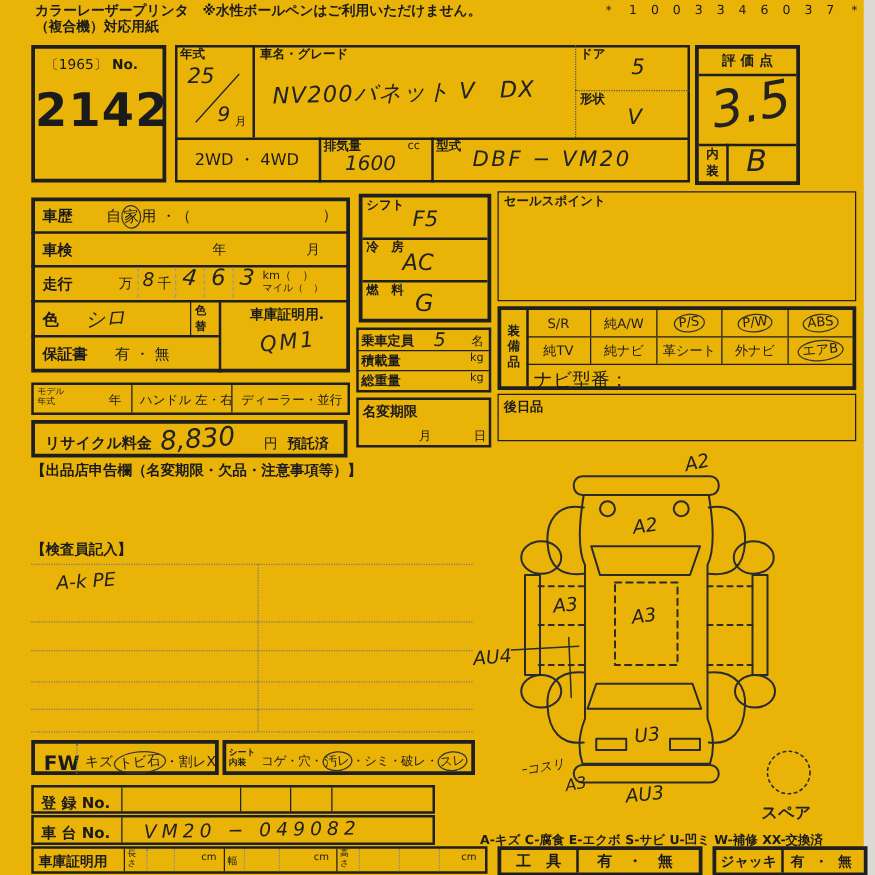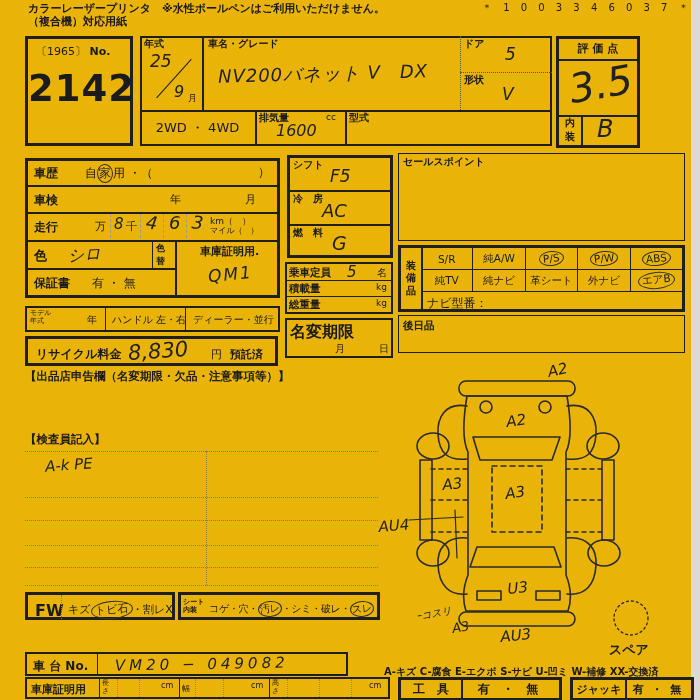--- a/index.html
+++ b/index.html
@@ -66,20 +66,21 @@
   <div class="hw abs" style="left:502px;top:84px;font-size:17px;">V</div>
 
   <div class="abs" style="left:140px;top:110px;width:412px;border-top:2px solid #1f1f1f;"></div>
   <div class="abs" style="left:140px;top:110px;width:115px;height:36px;display:flex;align-items:center;justify-content:center;font-size:13px;">2WD ・ 4WD</div>
   <div class="abs" style="left:255px;top:110px;width:0;height:36px;border-left:2px solid #1f1f1f;"></div>
   <div class="lbl b abs" style="left:259px;top:113px;">排気量</div>
   <div class="abs" style="left:326px;top:112px;font-size:9px;">cc</div>
   <div class="hw abs" style="left:276px;top:121px;font-size:16px;">1600</div>
   <div class="abs" style="left:345px;top:110px;width:0;height:36px;border-left:2px solid #1f1f1f;"></div>
   <div class="lbl b abs" style="left:349px;top:113px;">型式</div>
+  <div class="hw abs" style="left:378px;top:118px;font-size:17px;letter-spacing:2px;">DBF − VM20</div>
 
   <div class="box thick" style="left:556px;top:36px;width:84px;height:112px;">
     <div class="abs b" style="left:0;top:2px;width:100%;text-align:center;font-size:11px;border-bottom:2px solid #1f1f1f;padding-bottom:3px;">評 価 点</div>
     <div class="hw abs" style="left:10px;top:22px;font-size:40px;transform:rotate(-10deg);">3.5</div>
     <div class="abs" style="left:0;top:76px;width:100%;border-top:2px solid #1f1f1f;"></div>
     <div class="abs stack" style="left:0;top:76px;width:22px;height:30px;border-right:2px solid #1f1f1f;align-items:center;font-size:10px;font-weight:bold;">
       <span>内</span>
       <span>装</span>
     </div>
     <div class="hw abs" style="left:38px;top:76px;font-size:24px;">B</div>
@@ -168,21 +169,21 @@
     <div class="abs" style="right:4px;top:2px;font-size:10px;">名</div>
     <div class="abs" style="left:0;top:16px;width:100%;border-top:1.5px solid #1f1f1f;"></div>
     <div class="abs b" style="left:2px;top:18px;font-size:10.5px;">積載量</div>
     <div class="abs" style="right:4px;top:18px;font-size:9px;">kg</div>
     <div class="abs" style="left:0;top:32px;width:100%;border-top:1.5px solid #1f1f1f;"></div>
     <div class="abs b" style="left:2px;top:34px;font-size:10.5px;">総重量</div>
     <div class="abs" style="right:4px;top:34px;font-size:9px;">kg</div>
   </div>
 
   <div class="box" style="left:285px;top:318px;width:108px;height:40px;">
-    <div class="abs b" style="left:3px;top:2px;font-size:16px;">名変期限</div>
+    <div class="abs b" style="left:3px;top:2px;font-size:11px;">名変期限</div>
     <div class="abs" style="left:48px;top:22px;font-size:10px;">月</div>
     <div class="abs" style="left:92px;top:22px;font-size:10px;">日</div>
   </div>
 
   <div class="box thin" style="left:398px;top:153px;width:287px;height:88px;">
     <div class="lbl b abs" style="left:4px;top:3px;">セールスポイント</div>
   </div>
 
   <div class="box thick" style="left:398px;top:245px;width:287px;height:67px;">
     <div class="abs stack" style="left:0;top:0;width:20px;height:61px;border-right:2px solid #1f1f1f;align-items:center;font-size:10px;font-weight:bold;line-height:1.25;">
@@ -207,21 +208,21 @@
     <div class="abs" style="left:20px;top:22px;width:261px;height:21px;display:flex;">
       <div class="cell" style="flex:1;border-right:1.5px solid #1f1f1f;display:flex;align-items:center;justify-content:center;font-size:10.5px;">純TV</div>
       <div class="cell" style="flex:1;border-right:1.5px solid #1f1f1f;display:flex;align-items:center;justify-content:center;font-size:10.5px;">純ナビ</div>
       <div class="cell" style="flex:1;border-right:1.5px solid #1f1f1f;display:flex;align-items:center;justify-content:center;font-size:10.5px;">革シート</div>
       <div class="cell" style="flex:1;border-right:1.5px solid #1f1f1f;display:flex;align-items:center;justify-content:center;font-size:10.5px;">外ナビ</div>
       <div class="cell" style="flex:1;display:flex;align-items:center;justify-content:center;font-size:10.5px;">
           <span class="circ">エアB</span>
         </div>
     </div>
     <div class="abs" style="left:20px;top:43px;width:261px;border-top:1.5px solid #1f1f1f;"></div>
-    <div class="abs" style="left:26px;top:47px;font-size:12px;">ナビ型番：</div>
+    <div class="abs" style="left:26px;top:47px;font-size:15px;">ナビ型番：</div>
   </div>
 
   <div class="box thin" style="left:398px;top:315px;width:287px;height:38px;">
     <div class="abs b" style="left:4px;top:3px;font-size:10.5px;">後日品</div>
   </div>
 
   <div class="abs b" style="left:25px;top:432px;font-size:11.5px;">【検査員記入】</div>
   <div class="dotline" style="left:25px;top:451px;width:353px;"></div>
   <div class="dotline" style="left:25px;top:497px;width:353px;"></div>
   <div class="dotline" style="left:25px;top:520px;width:353px;"></div>
@@ -287,20 +288,27 @@
   <div class="box thick" style="left:178px;top:592px;width:202px;height:28px;">
     <div class="abs stack" style="left:2px;top:3px;font-size:7px;line-height:1.2;font-weight:bold;">
       <span>シート</span>
       <span>内装</span>
     </div>
     <div class="abs" style="left:28px;top:6px;font-size:10px;white-space:nowrap;letter-spacing:-0.3px;">
       <span>コゲ・穴・</span><span class="circ" style="padding:0 1px;">汚レ</span><span>・シミ・破レ・</span><span class="circ" style="padding:0 1px;">スレ</span>
     </div>
   </div>
 
+  <div class="box" style="left:25px;top:628px;width:323px;height:23px;">
+    <div class="abs b" style="left:6px;top:4px;font-size:12px;">登 録 No.</div>
+    <div class="abs" style="left:70px;top:0;height:19px;border-left:1.5px solid #1f1f1f;"></div>
+    <div class="abs" style="left:165px;top:0;height:19px;border-left:1.5px solid #1f1f1f;"></div>
+    <div class="abs" style="left:205px;top:0;height:19px;border-left:1.5px solid #1f1f1f;"></div>
+    <div class="abs" style="left:238px;top:0;height:19px;border-left:1.5px solid #1f1f1f;"></div>
+  </div>
 
   <div class="box" style="left:25px;top:652px;width:323px;height:24px;">
     <div class="abs b" style="left:6px;top:4px;font-size:12px;">車 台 No.</div>
     <div class="abs" style="left:70px;top:0;height:20px;border-left:1.5px solid #1f1f1f;"></div>
     <div class="hw abs" style="left:88px;top:1px;font-size:15px;letter-spacing:4px;transform:rotate(-1deg);">VM20 − 049082</div>
   </div>
 
   <div class="abs b" style="left:384px;top:665px;font-size:10px;white-space:nowrap;">A-キズ C-腐食 E-エクボ S-サビ U-凹ミ W-補修 XX-交換済</div>
 
   <div class="box" style="left:25px;top:677px;width:365px;height:22px;">

